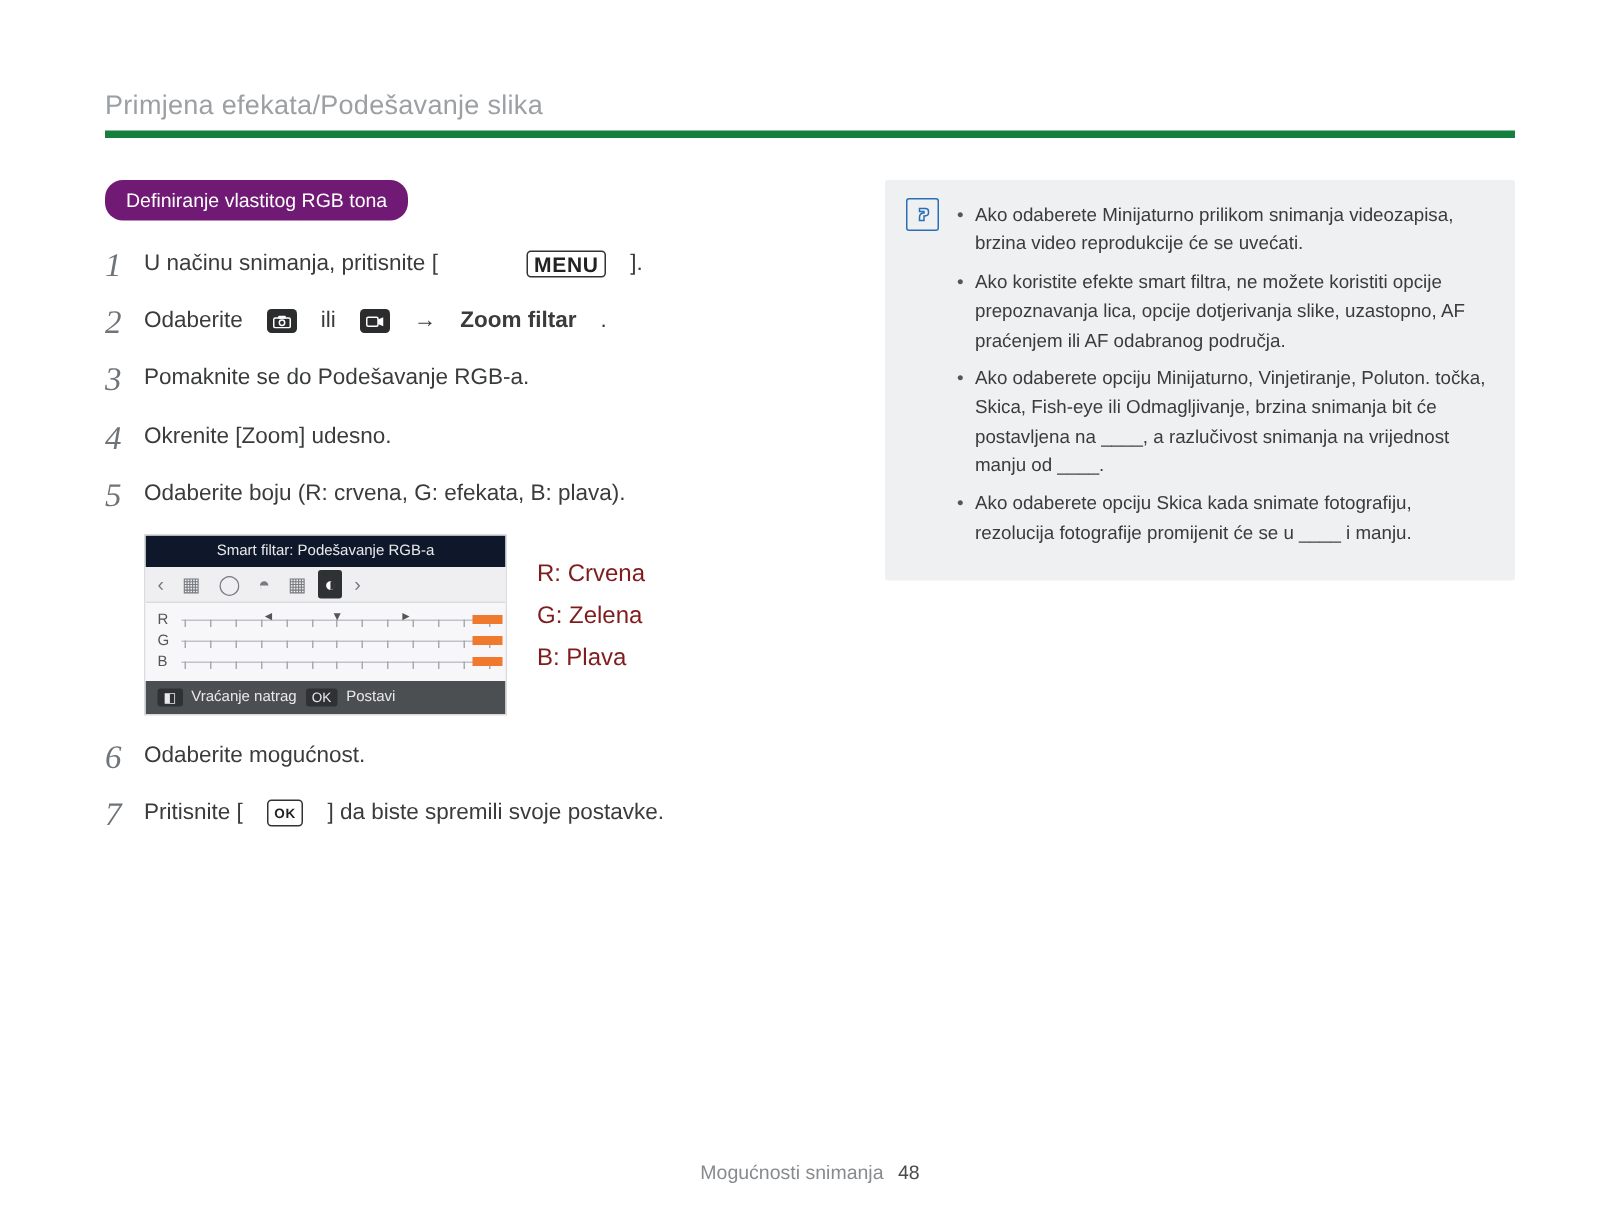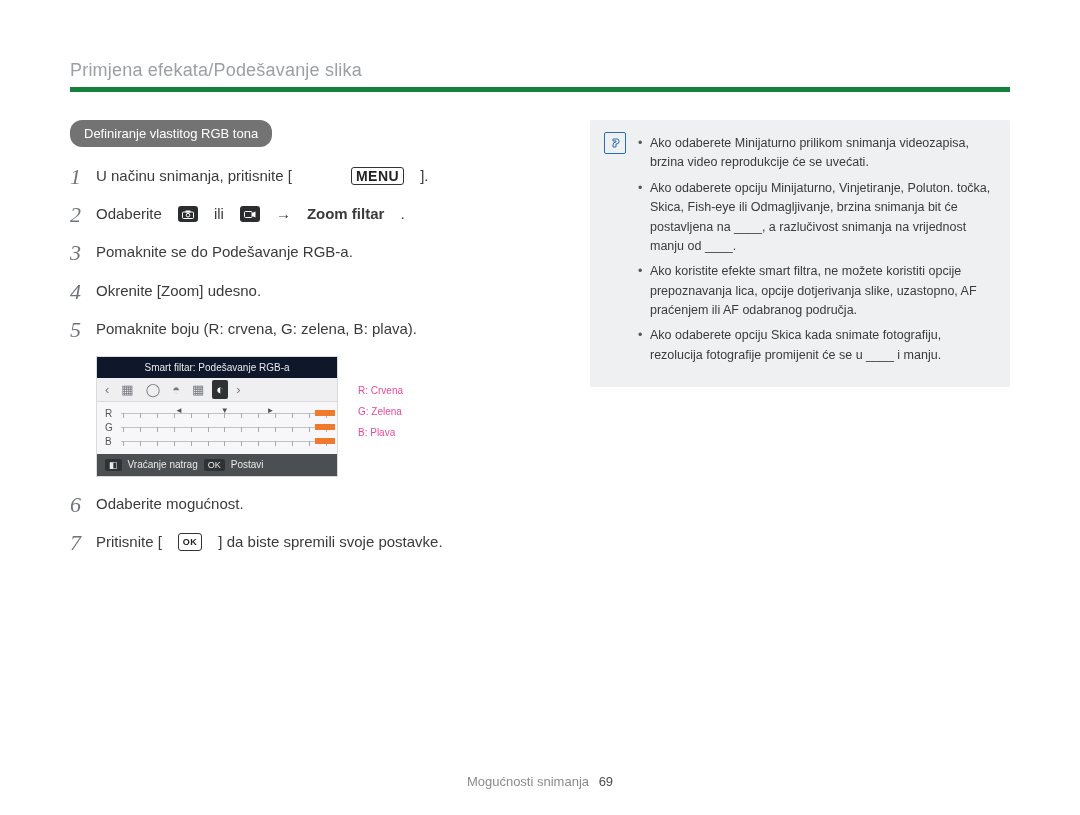--- a/index.html
+++ b/index.html
@@ -33,21 +33,21 @@
   }
   .col-left {
     width: 480px;
     flex: 0 0 480px;
   }
   .col-right {
     flex: 1;
   }
   .section-chip {
     display: inline-block;
-    background: #737373;
+    background: #701a75;
     color: #fff;
     font-size: 13px;
     padding: 6px 14px;
     border-radius: 12px;
     margin-bottom: 18px;
   }
   .step {
     display: flex;
     align-items: flex-start;
     margin-bottom: 14px;
@@ -205,22 +205,22 @@
     align-items: center;
     gap: 6px;
   }
   .cs-footer .soft {
     background: #2f3234;
     border-radius: 2px;
     padding: 1px 4px;
     font-size: 9px;
   }
   .callouts {
-    font-size: 10px;
-    color: #ec4899;
+    font-size: 16px;
+    color: #7f1d1d;
   }
   .callouts div { margin-bottom: 10px; }
   .info-box {
     background: #eef0f2;
     padding: 14px 18px 16px 48px;
     font-size: 12.5px;
     line-height: 1.55;
     position: relative;
     border-radius: 2px;
   }
@@ -323,21 +323,21 @@
 
       
       <div class="step">
         <div class="step-num">4</div>
         <div class="step-text">Okrenite [Zoom] udesno.</div>
       </div>
 
       
       <div class="step">
         <div class="step-num">5</div>
-        <div class="step-text">Pomaknite boju (R: crvena, G: zelena, B: plava).</div>
+        <div class="step-text">Odaberite boju (R: crvena, G: efekata, B: plava).</div>
       </div>
 
       
       <div class="figure-row">
         <div class="camera-screen">
           <div class="cs-header">Smart ﬁltar: Podešavanje RGB-a</div>
           <div class="cs-tabbar">
             <span class="cs-arrow">‹</span>
             <span class="cs-tab">▦</span>
             <span class="cs-tab">◯</span>
@@ -450,26 +450,26 @@
 
     <div class="col-right">
       <div class="info-box">
         <div class="info-icon">
           <svg width="12" height="12" viewBox="0 0 12 12">
               <path d="M4 10 L4 8 Q4 5 7 5 L7 4 L4 4 L4 2 L8 2 Q10 2 10 4 L10 5 Q10 7 7 7 L7 10 Z" fill="none" stroke="#2a6fb6" stroke-width="1"></path>
             </svg>
         </div>
         <ul>
           <li>Ako odaberete Minijaturno prilikom snimanja videozapisa, brzina video reprodukcije će se uvećati.</li>
+          <li>Ako koristite efekte smart ﬁltra, ne možete koristiti opcije prepoznavanja lica, opcije dotjerivanja slike, uzastopno, AF praćenjem ili AF odabranog područja.</li>
           <li>Ako odaberete opciju Minijaturno, Vinjetiranje, Poluton. točka, Skica, Fish-eye ili Odmagljivanje, brzina snimanja bit će postavljena na ____, a razlučivost snimanja na vrijednost manju od ____.</li>
-          <li>Ako koristite efekte smart ﬁltra, ne možete koristiti opcije prepoznavanja lica, opcije dotjerivanja slike, uzastopno, AF praćenjem ili AF odabranog područja.</li>
           <li>Ako odaberete opciju Skica kada snimate fotograﬁju, rezolucija fotograﬁje promijenit će se u ____ i manju.</li>
         </ul>
       </div>
     </div>
 
   </div>
 
   <div class="footer">
     <span>Mogućnosti snimanja</span>
-    <span class="footer-num">69</span>
+    <span class="footer-num">48</span>
   </div>
 </div>
 
 </body></html>

